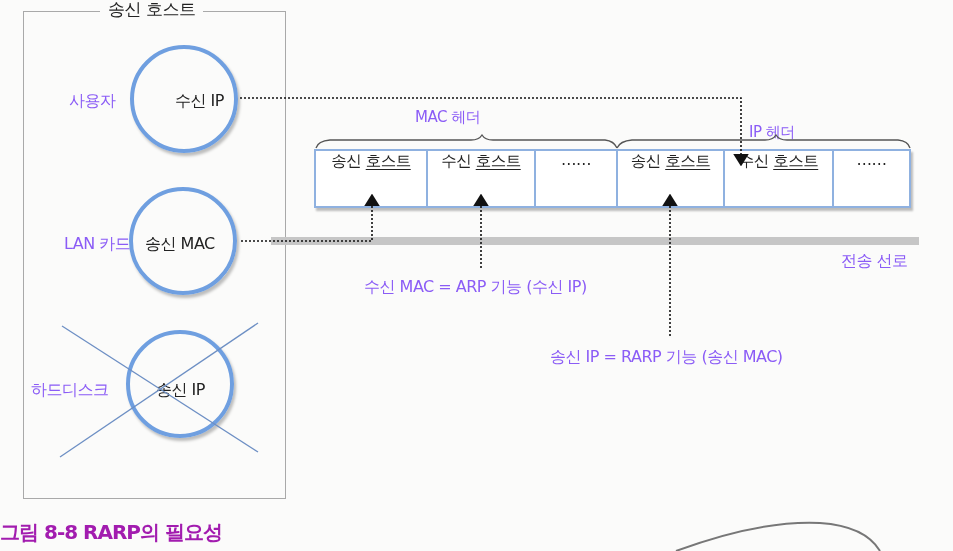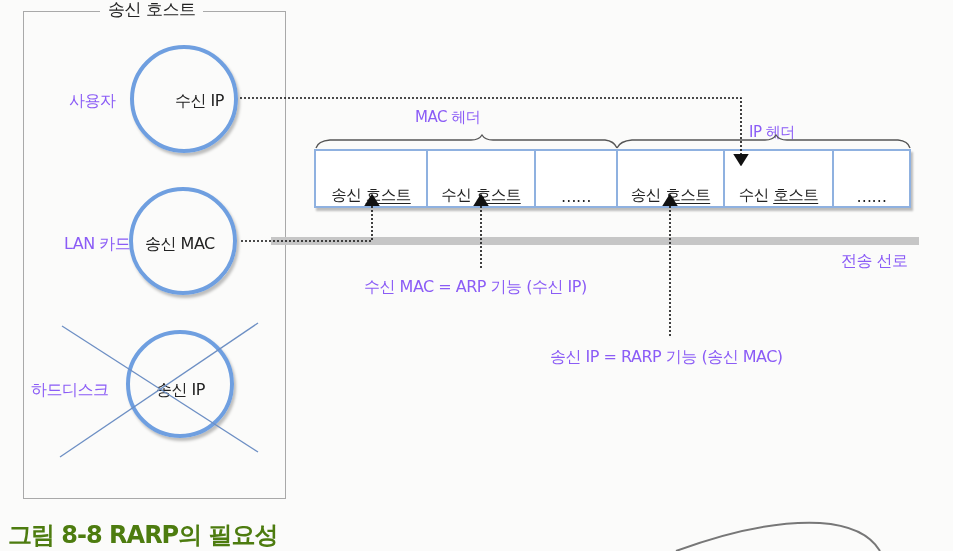--- a/index.html
+++ b/index.html
@@ -29,32 +29,32 @@
   .circle-text {
     position:absolute; font-size:16px; letter-spacing:-0.5px; white-space:nowrap;
   }
   .frame {
     position:absolute; left:314px; top:149px; width:597px; height:59px;
     border:2px solid #8fb1e0; box-sizing:border-box; background:#fff;
     display:flex; box-shadow:2px 3px 2px rgba(0,0,0,0.25);
   }
   .cell {
     border-right:2px solid #8fb1e0; box-sizing:border-box;
-    display:flex; align-items:flex-end; justify-content:center;
+    display:flex; align-items:flex-start; justify-content:center;
     font-size:15.5px; letter-spacing:-0.5px; white-space:nowrap;
   }
   .cell:last-child { border-right:none; }
   .cell .u { text-decoration:underline; text-underline-offset:3px; }
   .wire {
     position:absolute; left:271px; top:237px; width:648px; height:8px;
     background:#c6c6c6;
   }
   .caption {
-    position:absolute; left:8px; top:519px; font-size:24px; font-weight:bold;
-    letter-spacing:-1px; color:#4d7c0f;
+    position:absolute; left:0; top:519px; font-size:20px; font-weight:bold;
+    letter-spacing:-1px; color:#a21caf;
   }
 </style>
 </head>
 <body>
 
 <div class="host-frame"></div>
 <div class="host-title abs">송신 호스트</div>
 
 <div class="lbl" style="left:69px; top:91px;">사용자</div>
 <div class="lbl" style="left:44px; top:234px;margin-left:20px;">LAN 카드</div>

